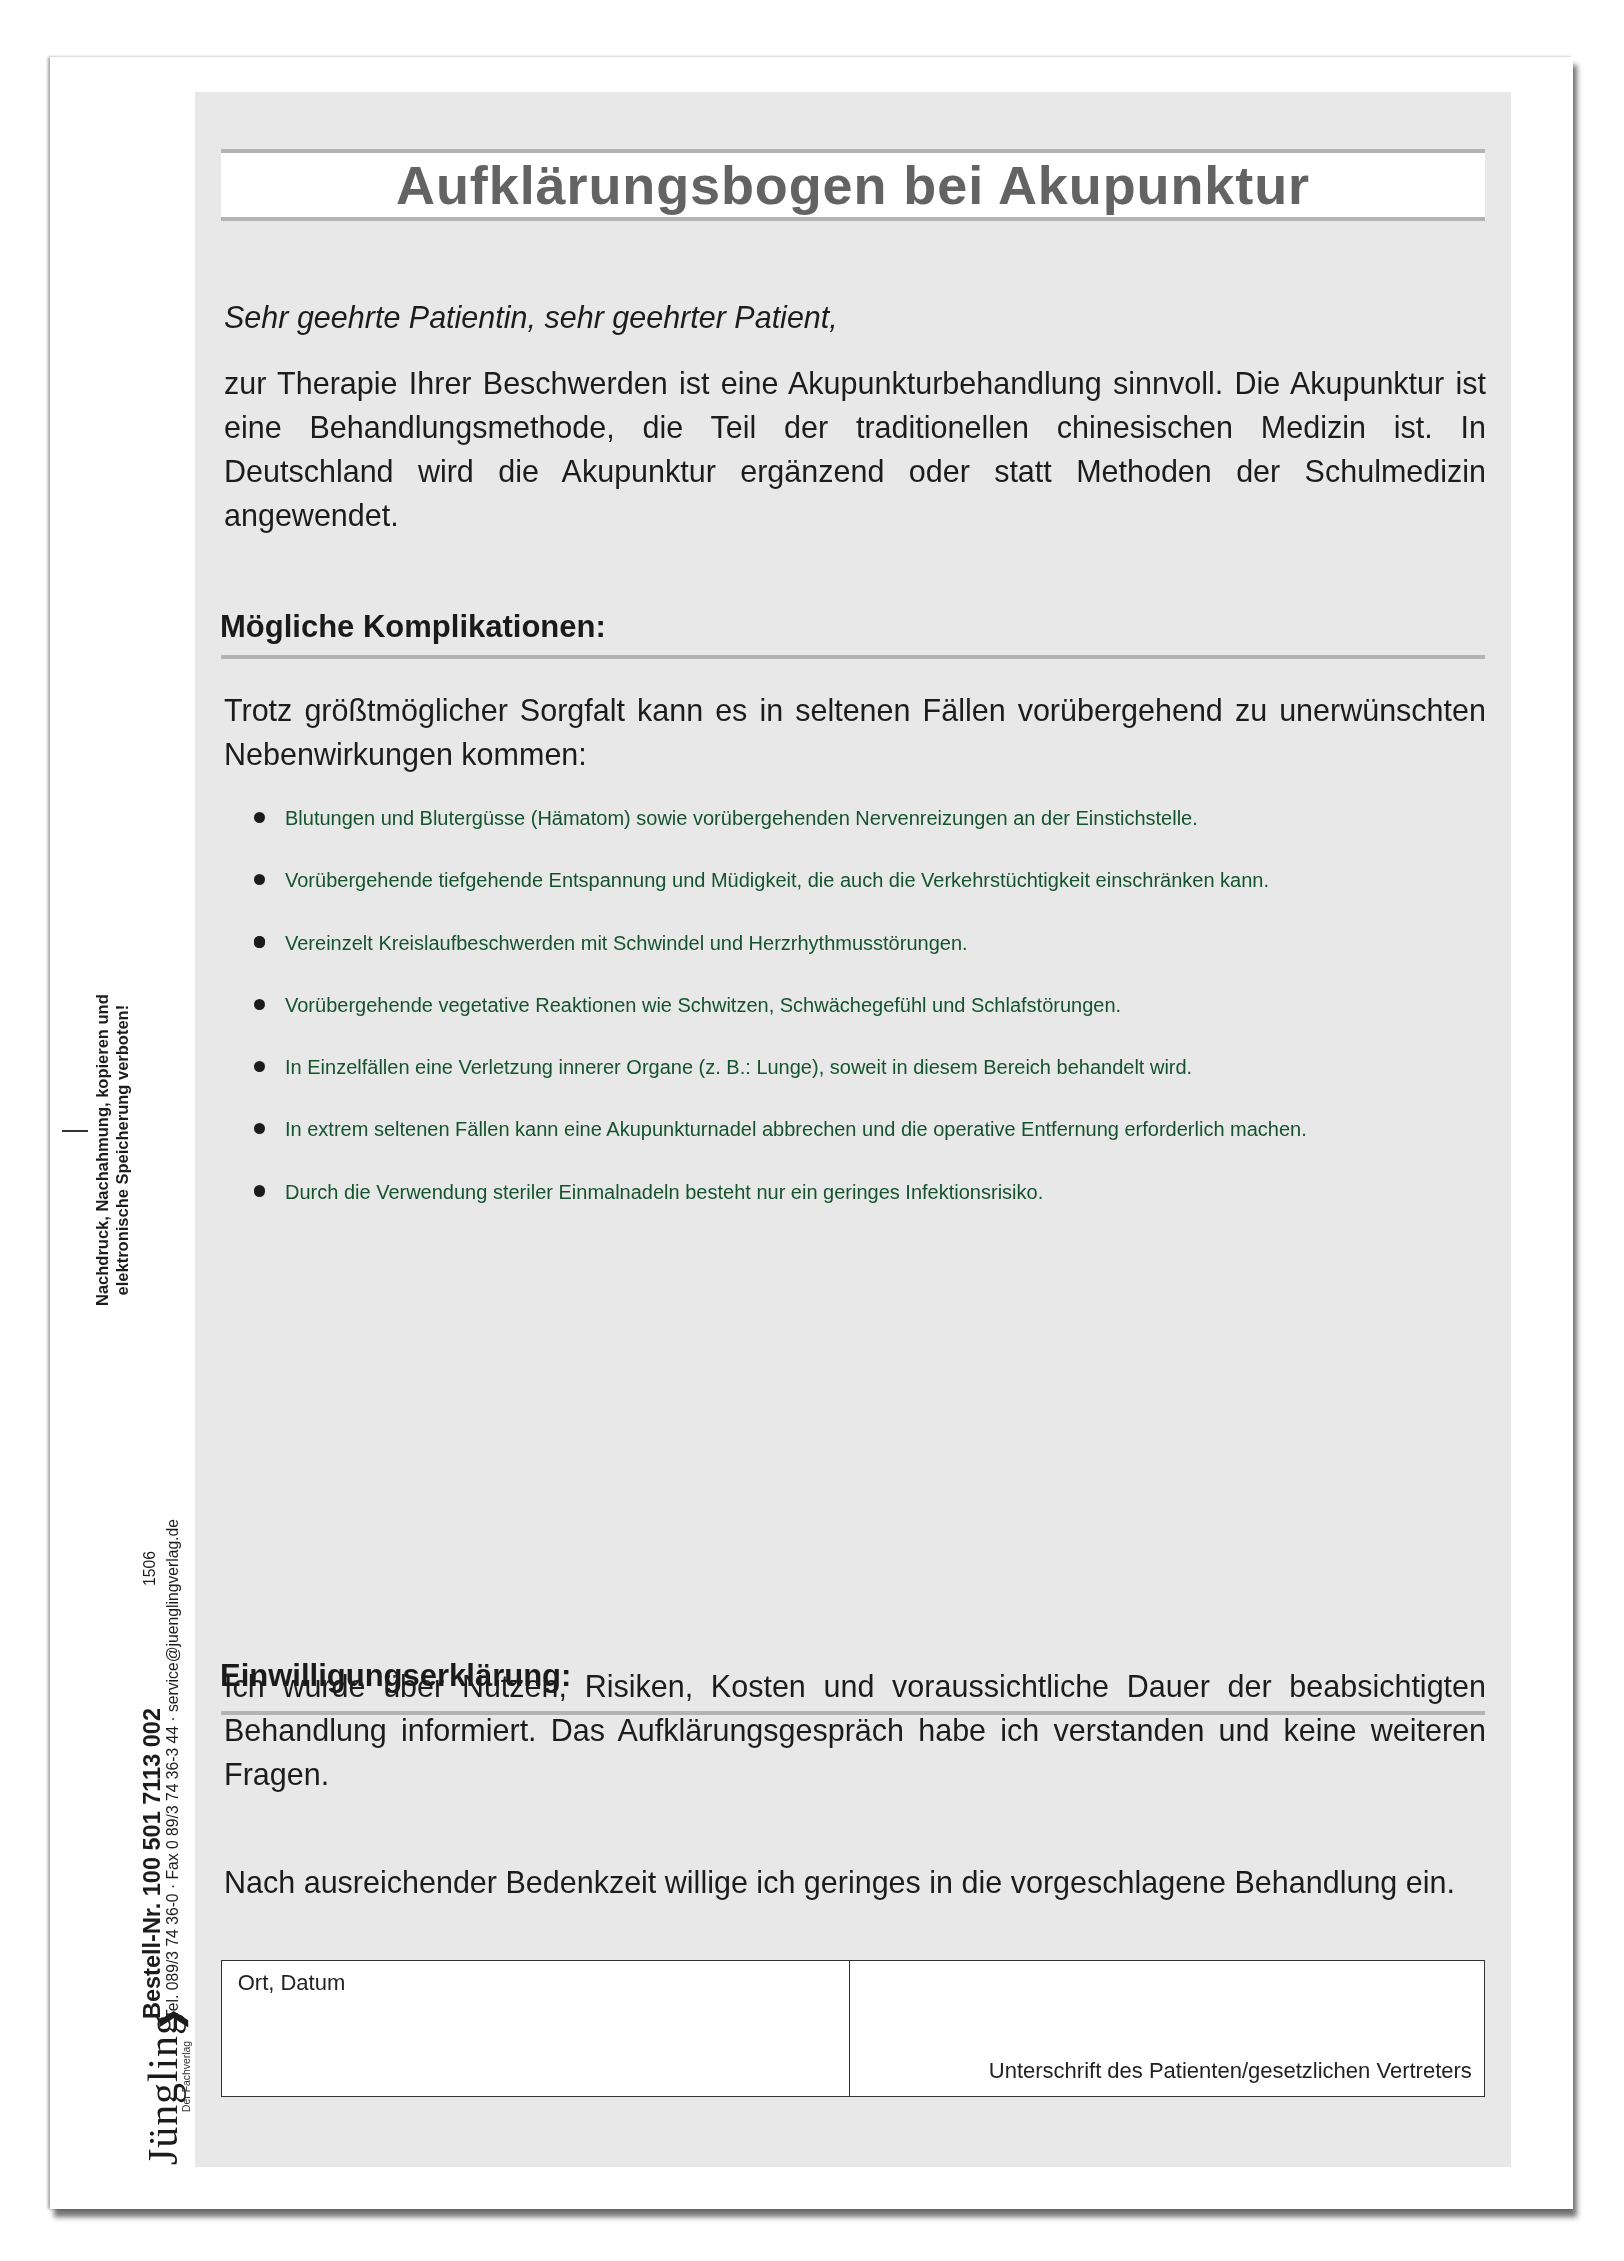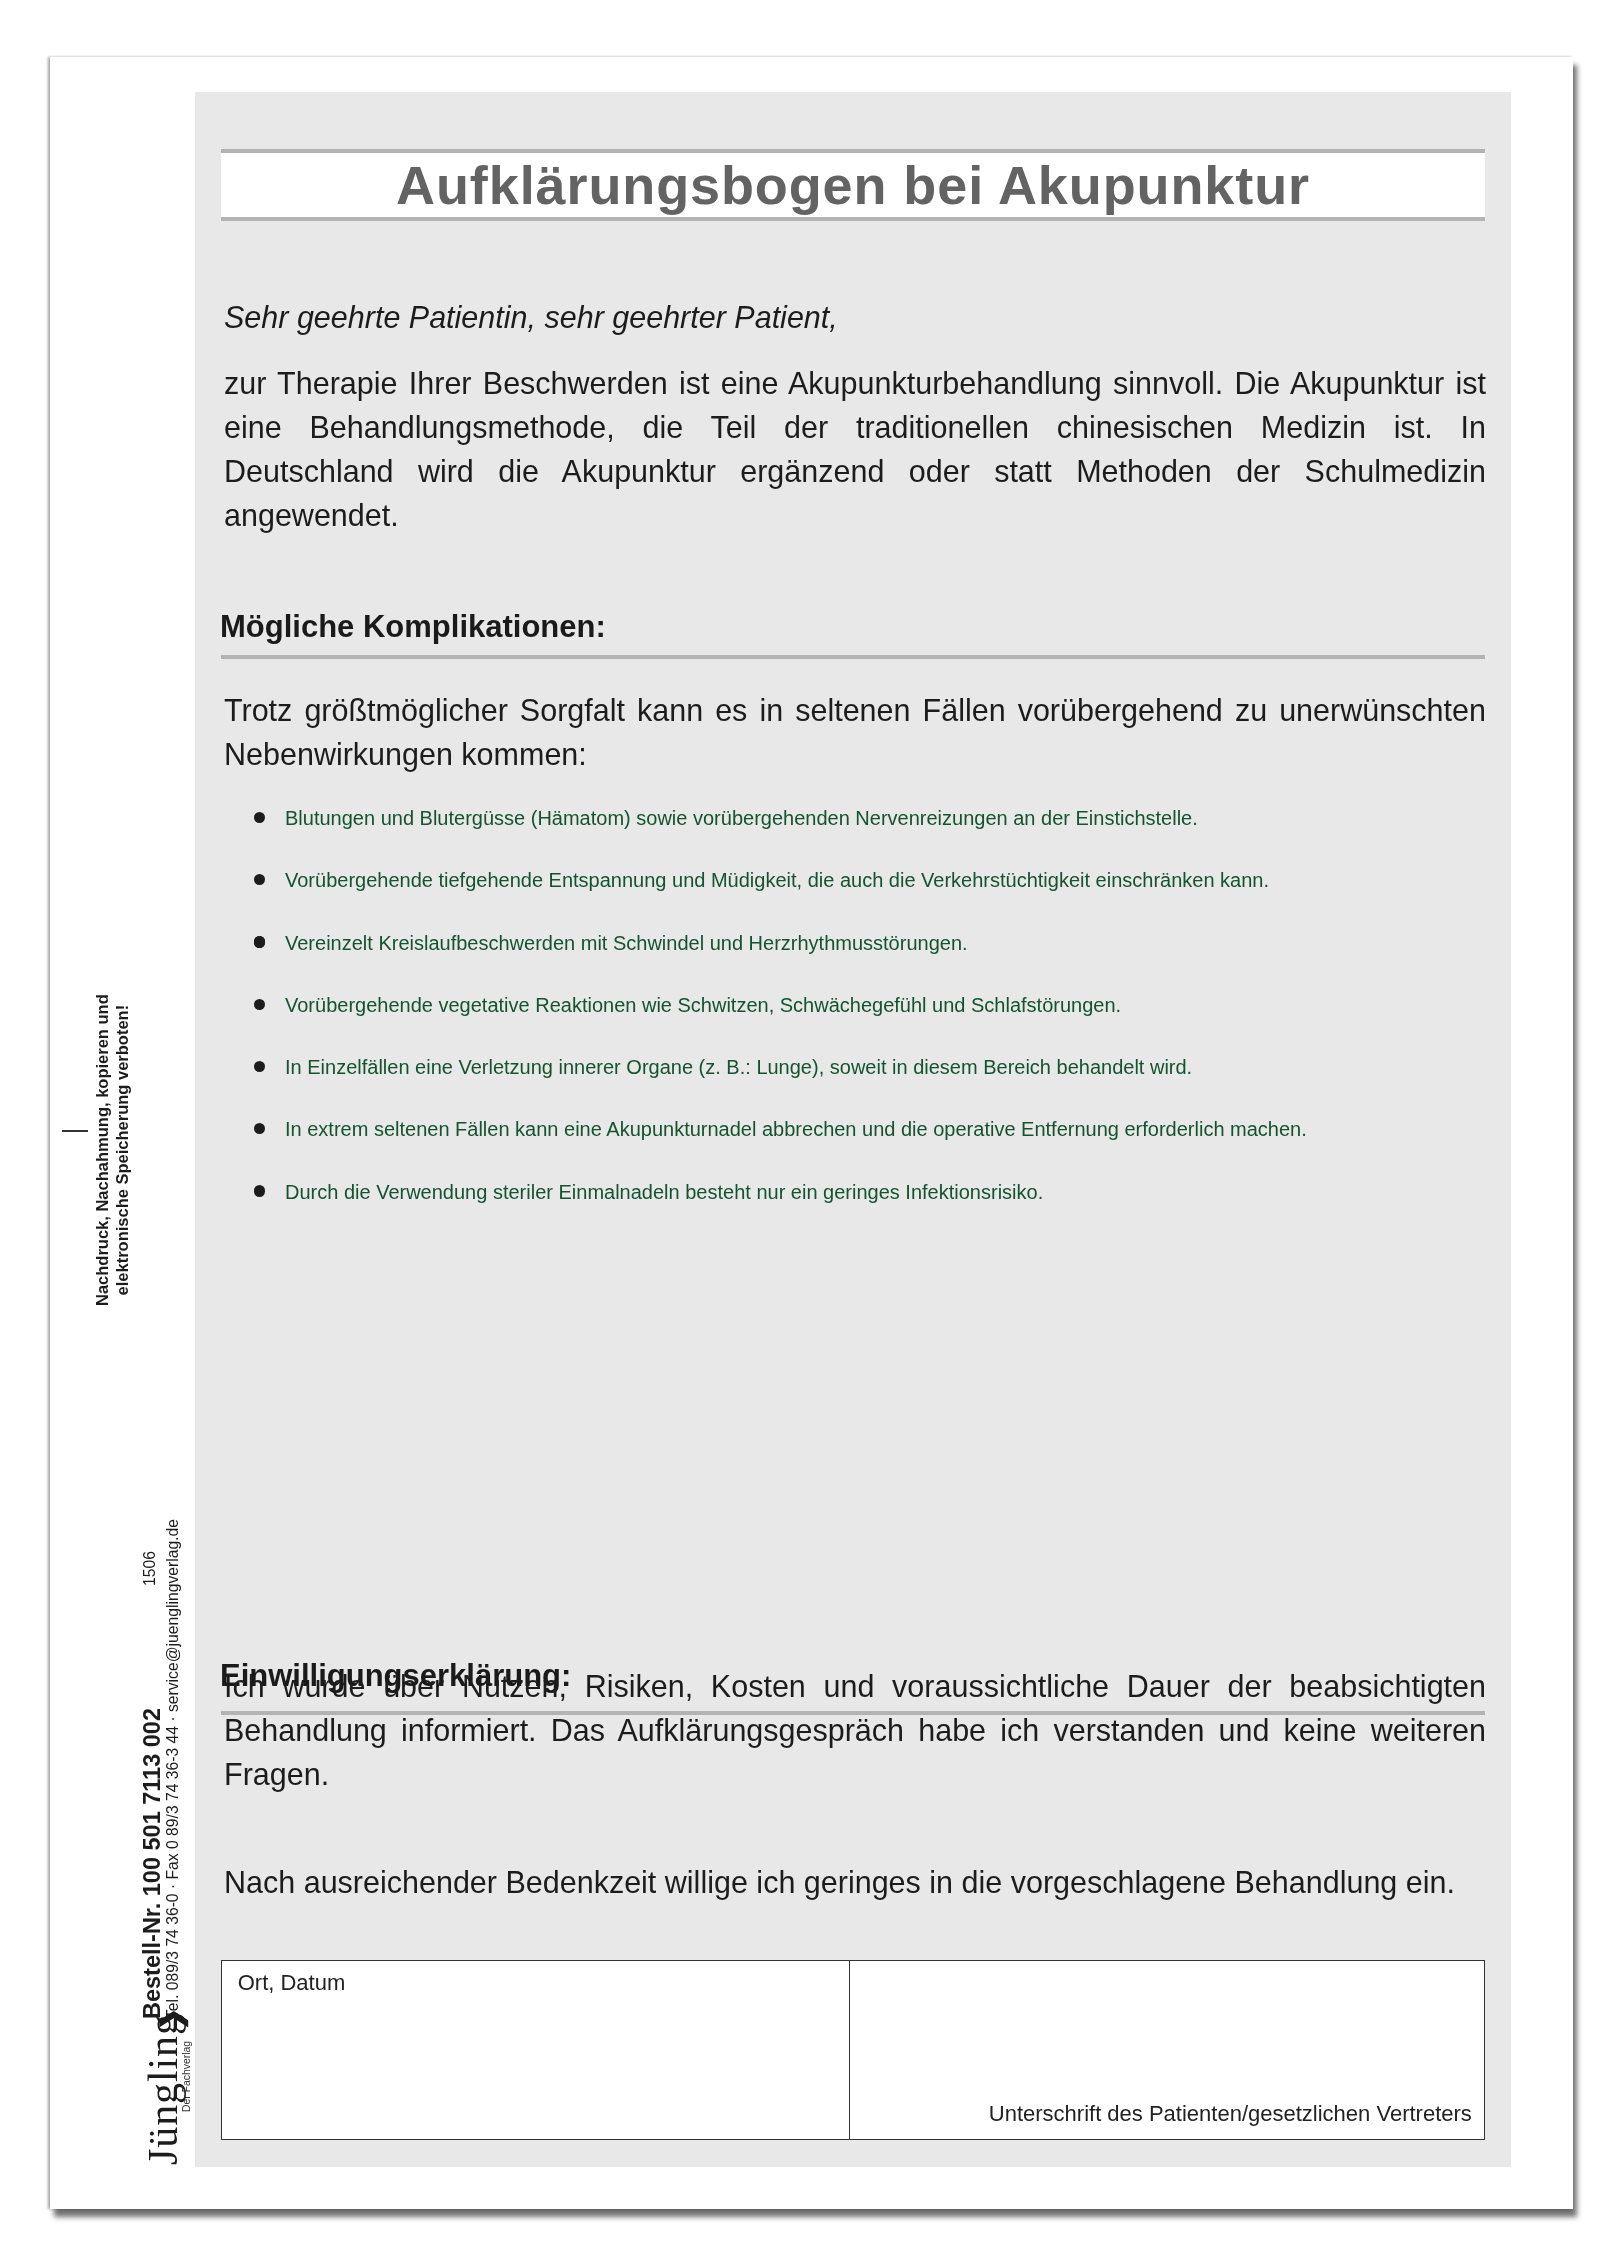--- a/index.html
+++ b/index.html
@@ -113,21 +113,21 @@
       width: 11.3px;
       height: 11.3px;
       border-radius: 50%;
       background: #1c1c1c;
     }
     .sig-box {
       position: absolute;
       left: 221px;
       top: 1960px;
       width: 1264px;
-      height: 180px;
+      height: 137px;
       background: #ffffff;
       border: 1.7px solid #333333;
       box-sizing: border-box;
       display: flex;
     }
     .sig-cell {
       position: relative;
       height: 100%;
       box-sizing: border-box;
     }

